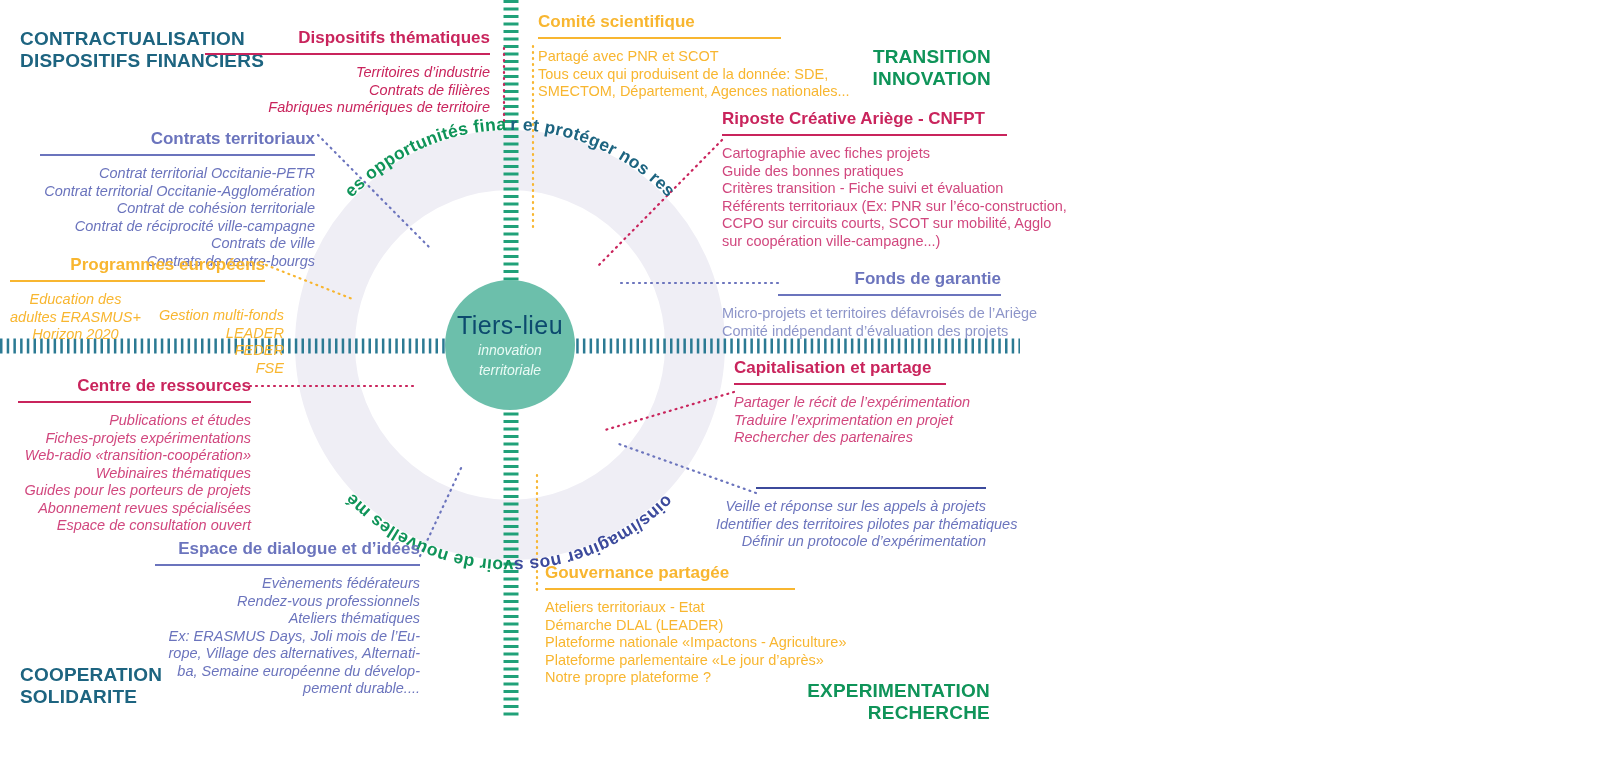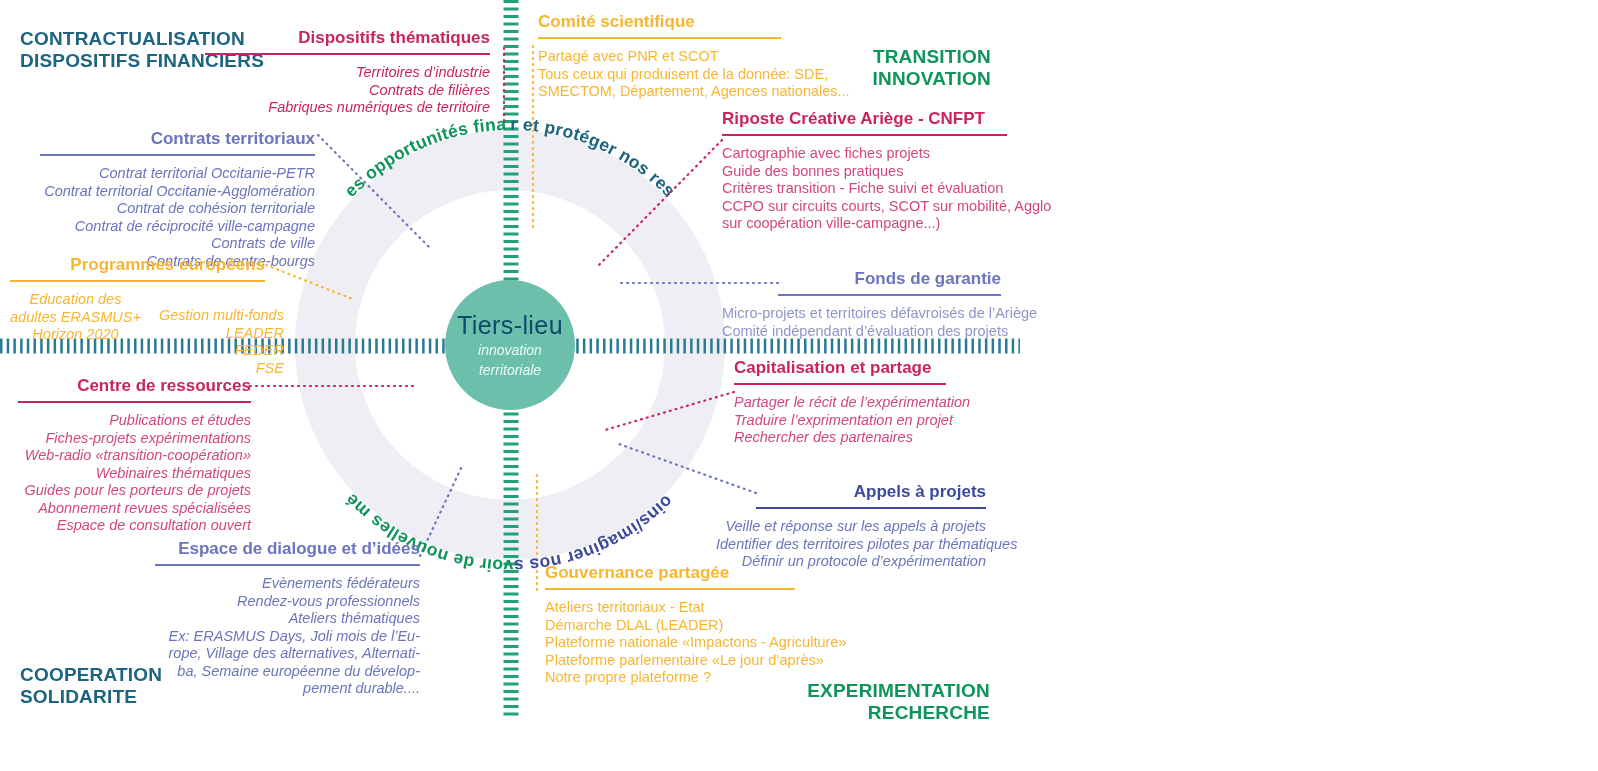--- a/index.html
+++ b/index.html
@@ -199,20 +199,21 @@
     </div>
   </div>
 
   <div class="block al-l" style="left:722px;top:109px;width:300px;">
     <div class="blk-title" style="color:#c9245c;">Riposte Créative Ariège - CNFPT</div>
     <div class="rule" style="background:#c9245c;width:285px;"></div>
     <div class="blk-list" style="color:#d1477e;">
       <div>Cartographie avec fiches projets</div>
       <div>Guide des bonnes pratiques</div>
       <div>Critères transition - Fiche suivi et évaluation</div>
+      <div>Référents territoriaux (Ex: PNR sur l’éco-construction,</div>
       <div>CCPO sur circuits courts, SCOT sur mobilité, Agglo</div>
       <div>sur coopération ville-campagne...)</div>
     </div>
   </div>
 
   <div class="block al-r" style="left:722px;top:253px;width:279px;">
     <div class="blk-title" style="color:#6b74bd;">Fonds de garantie</div>
     <div class="rule" style="background:#6b74bd;margin-left:56px;width:223px;"></div>
     <div class="blk-list" style="color:#8d95c9;">
       <div>Micro-projets et territoires défavroisés de l’Ariège</div>
@@ -224,21 +225,20 @@
     <div class="blk-title" style="color:#c9245c;">Capitalisation et partage</div>
     <div class="rule" style="background:#c9245c;width:212px;"></div>
     <div class="blk-list" style="color:#d1477e;">
       <div>Partager le récit de l’expérimentation</div>
       <div>Traduire l’exprimentation en projet</div>
       <div>Rechercher des partenaires</div>
     </div>
   </div>
 
   <div class="block ital al-r" style="left:716px;top:466px;width:270px;">
-    <div class="blk-title" style="color:#3c4a9c;">Appels à projets</div>
     <div class="rule" style="background:#3c4a9c;margin-left:40px;width:230px;"></div>
     <div class="blk-list" style="color:#6b74bd;">
       <div>Veille et réponse sur les appels à projets</div>
       <div>Identifier des territoires pilotes par thématiques</div>
       <div>Définir un protocole d’expérimentation</div>
     </div>
   </div>
 
   <div class="block al-l" style="left:545px;top:563px;width:290px;">
     <div class="blk-title" style="color:#f8b630;">Gouvernance partagée</div>

